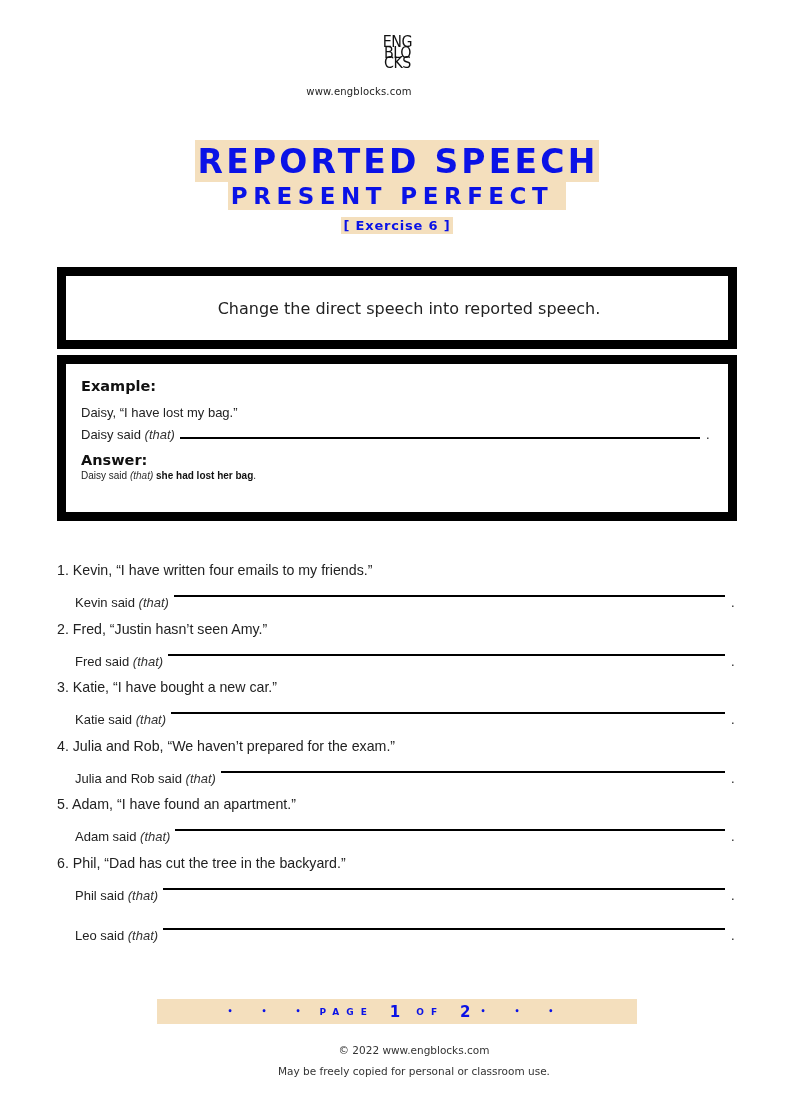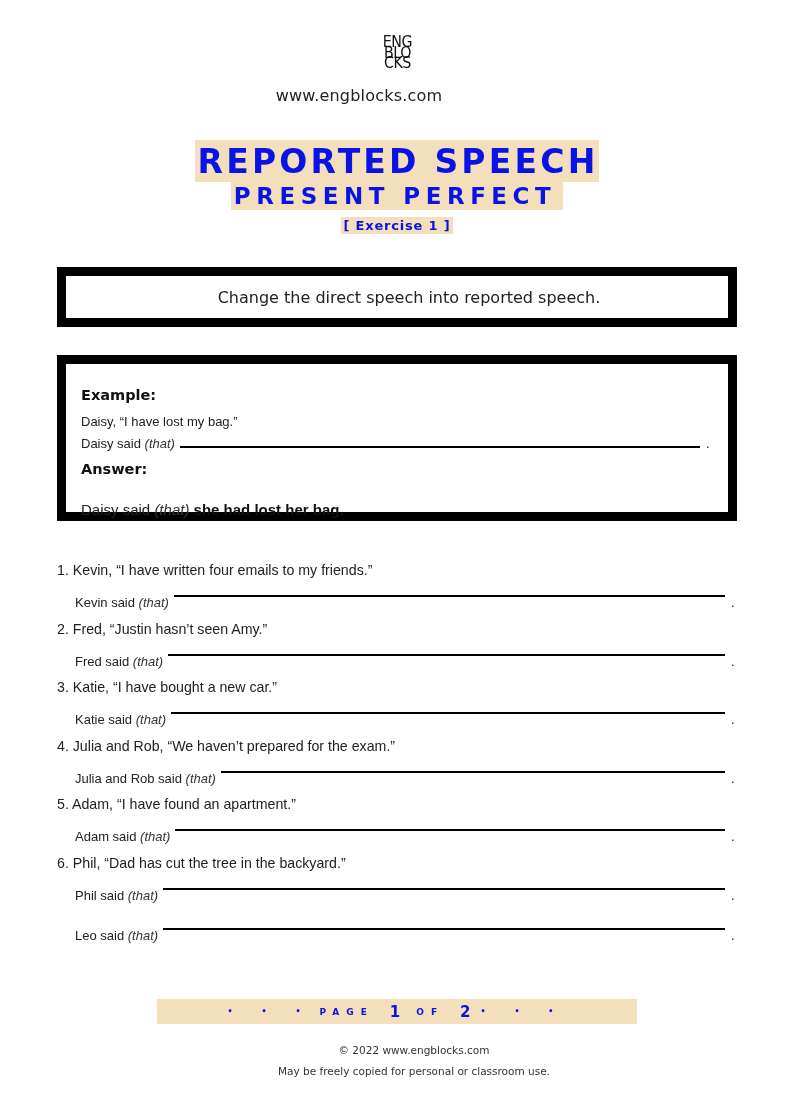--- a/index.html
+++ b/index.html
@@ -1,42 +1,42 @@
 <!DOCTYPE html>
 <html><head>
   <meta charset="utf-8">
   <style>
     * { margin: 0; padding: 0; box-sizing: border-box; }
     html, body { width: 794px; height: 1120px; background: #ffffff; }
     body { position: relative; font-family: "Liberation Sans", sans-serif; color: #1a1a1a; overflow: hidden; }
 
     .logo { position: absolute; left: 0; width: 794px; top: 37px; text-align: center; }
     .logo-block { display: inline-block; font-family: "DejaVu Sans", sans-serif; font-weight: 400; font-size: 15px; line-height: 10.5px; letter-spacing: -0.5px; color: #111; transform: scaleX(0.95); }
-    .site-url { position: absolute; left: 0; width: 718px; top: 86px; text-align: center; font-family: "DejaVu Sans", sans-serif; font-size: 16px; color: #222; letter-spacing: 0.2px; }
+    .site-url { position: absolute; left: 0; width: 718px; top: 86px; text-align: center; font-family: "DejaVu Sans", sans-serif; font-size: 10px; color: #222; letter-spacing: 0.2px; }
 
     .title-wrap { position: absolute; left: 0; width: 794px; text-align: center; }
     .hl { display: inline-block; background: #f4dfbd; color: #0a12e6; font-family: "DejaVu Sans", sans-serif; font-weight: bold; }
     .title-main { top: 132px; margin-top: 8px; }
     .title-main .hl { font-size: 33px; letter-spacing: 3.2px; padding: 2px 1px 0 3px; line-height: 40px; }
     .title-sub { top: 182px; }
-    .title-sub .hl { font-size: 23px; letter-spacing: 5.5px; padding: 0 7px 0 3px; line-height: 28px; }
+    .title-sub .hl { font-size: 23px; letter-spacing: 5.5px; padding: 0 13px 0 3px; line-height: 28px; }
     .title-ex { top: 216px; }
     .title-ex .hl { font-size: 13px; letter-spacing: 0.8px; padding: 0 3px; line-height: 17px; }
 
     .box { position: absolute; left: 57px; width: 680px; border: 9px solid #000; background: #fff; }
-    .instr-box { top: 267px; height: 60px; display: flex; align-items: center; justify-content: center; padding-left: 24px; }
+    .instr-box { top: 267px; height: 82px; display: flex; align-items: center; justify-content: center; padding-left: 24px; }
     .instr-text { font-family: "DejaVu Sans", sans-serif; font-size: 16px; color: #222; }
 
     .example-box { top: 355px; height: 166px; padding: 14px 16px 0 15px; }
-    .ex-head { font-family: "DejaVu Sans", sans-serif; font-weight: bold; font-size: 14.5px; color: #111; margin-top: 9px; }
+    .ex-head { font-family: "DejaVu Sans", sans-serif; font-weight: bold; font-size: 14.5px; color: #111; }
     .ex-line { font-size: 13px; color: #222; line-height: 19px; }
     .ex-line.first { margin-top: 9px; }
     .ex-fill { display: flex; align-items: flex-end; font-size: 13px; color: #222; height: 20px; }
     .ex-answer-head { margin-top: 10px; }
-    .ex-answer { font-size: 15px; color: #222; margin-top: 24px; }
+    .ex-answer { font-size: 10px; color: #222; margin-top: 2px; }
     .ex-answer b { color: #111; }
 
     .it { font-style: italic; color: #333; }
     .blank { flex: 1; border-bottom: 2px solid #000; margin: 0 6px 3px 5px; height: 2px; }
     .dot { width: 6px; text-align: left; }
 
     .questions { position: absolute; left: 57px; top: 561px; width: 680px; }
     .q { height: 58.5px; }
     .q-prompt { font-size: 14.2px; color: #222; line-height: 18px; }
     .q-fill { display: flex; align-items: flex-start; font-size: 13px; color: #222; height: 24px; margin-top: 16px; padding-left: 18px; }
@@ -62,21 +62,21 @@
 </div>
 <div class="site-url">www.engblocks.com</div>
 
 <div class="title-wrap title-main">
   <span class="hl">REPORTED SPEECH</span>
 </div>
 <div class="title-wrap title-sub">
   <span class="hl">PRESENT PERFECT</span>
 </div>
 <div class="title-wrap title-ex">
-  <span class="hl">[ Exercise 1 ]</span>
+  <span class="hl">[ Exercise 6 ]</span>
 </div>
 
 <div class="box instr-box">
   <div class="instr-text">Change the direct speech into reported speech.</div>
 </div>
 
 <div class="box example-box">
   <div class="ex-head">Example:</div>
   <div class="ex-line first">Daisy, “I have lost my bag.”</div>
   <div class="ex-fill">

